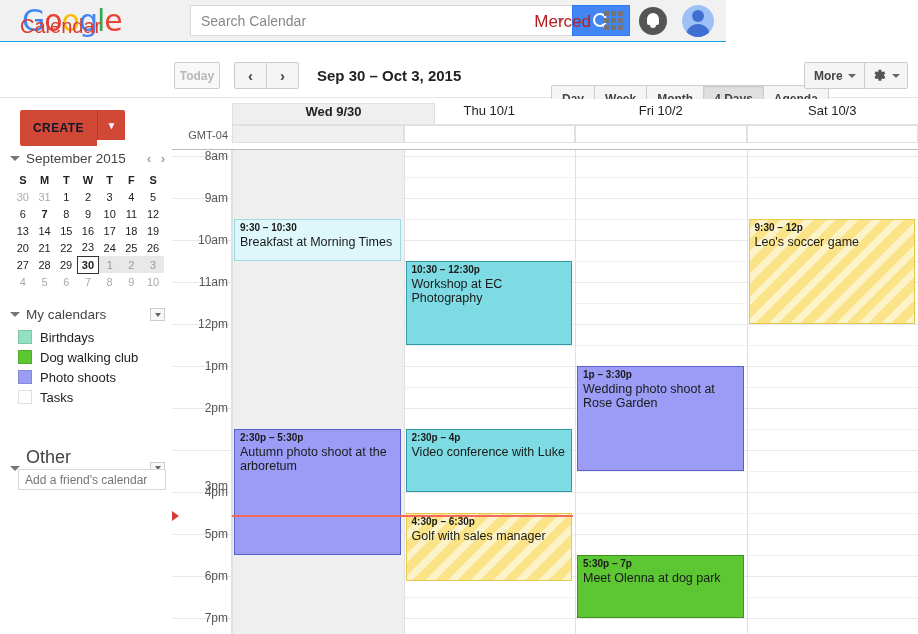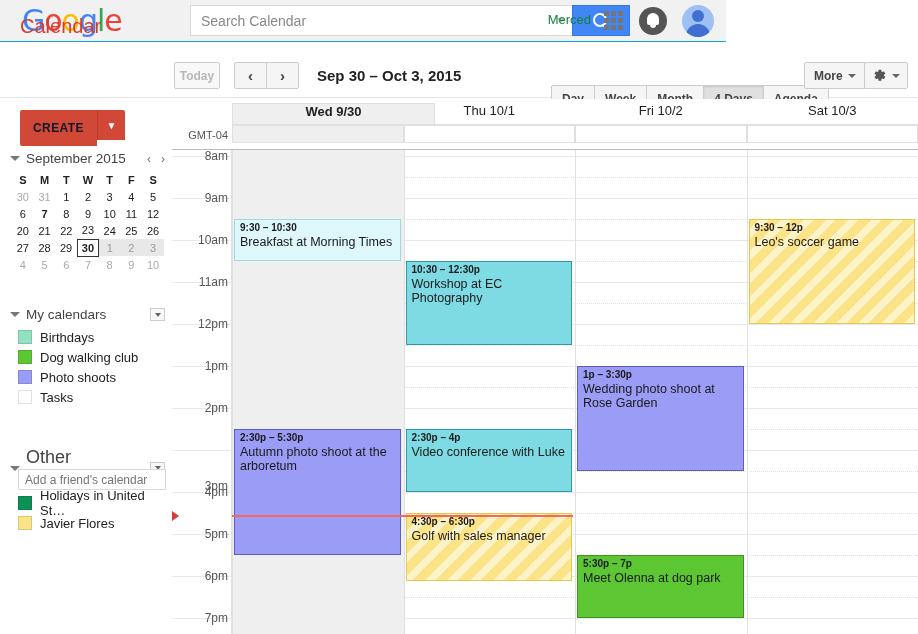--- a/index.html
+++ b/index.html
@@ -63,21 +63,21 @@
     width: 10px; height: 10px; border: 2px solid #fff; border-radius: 50%;
   }
   .mag::after {
     content: ""; position: absolute; left: 10px; top: 11px;
     width: 6px; height: 2px; background: #fff; transform: rotate(45deg);
     transform-origin: left center;
   }
 
   .acct-name {
     position: absolute; right: 135px; top: 12px;
-    font-size: 13px; color: #15803d;
+    font-size: 17px; color: #b91c1c;
   }
   .apps-grid {
     position: absolute; right: 103px; top: 11px;
     width: 19px; height: 19px;
     display: grid; grid-template-columns: repeat(3, 5px); grid-template-rows: repeat(3, 5px);
     gap: 2px; cursor: pointer;
   }
   .apps-grid i { background: #757575; display: block; width: 5px; height: 5px; }
   .bell {
     position: absolute; right: 59px; top: 7px;
@@ -406,20 +406,29 @@
           <tr>
             <td>6</td>
             <td class="bold">7</td>
             <td>8</td>
             <td>9</td>
             <td>10</td>
             <td>11</td>
             <td>12</td>
           </tr>
           <tr>
+            <td>13</td>
+            <td>14</td>
+            <td>15</td>
+            <td>16</td>
+            <td>17</td>
+            <td>18</td>
+            <td>19</td>
+          </tr>
+          <tr>
             <td>20</td>
             <td>21</td>
             <td>22</td>
             <td>23</td>
             <td>24</td>
             <td>25</td>
             <td>26</td>
           </tr>
           <tr>
             <td>27</td>
@@ -469,30 +478,20 @@
       </div>
 
     <div class="sec-head" style="top:348px;">
       <span class="tri"></span>
       <span style="font-size:18px;">Other calendars</span>
       <span class="dropbtn">
           <i></i>
         </span>
     </div>
     <input class="addfriend" style="top: 370px;" placeholder="Add a friend's calendar">
-    <div class="callist" id="other-cal-list" style="top:394px;">
-        <div class="calitem">
-          <span class="swatch" style="background: rgb(11, 145, 87);"></span>
-          <span>Holidays in United St…</span>
-        </div>
-        <div class="calitem">
-          <span class="swatch" style="background: rgb(250, 228, 135);"></span>
-          <span>Javier Flores</span>
-        </div>
-      </div>
   </div>
 
   <div class="gridarea">
 
     <div class="dayheaders">
       <div class="tzlabel">GMT-04</div>
       <div id="dayhead-container">
           <div class="dayhead today" style="left: 60px; width: 203px;">Wed 9/30</div>
           <div class="allday today" style="left: 60px; width: 171.5px;"></div>
           <div class="dayhead" style="left: 231.5px; width: 171.5px;">Thu 10/1</div>

